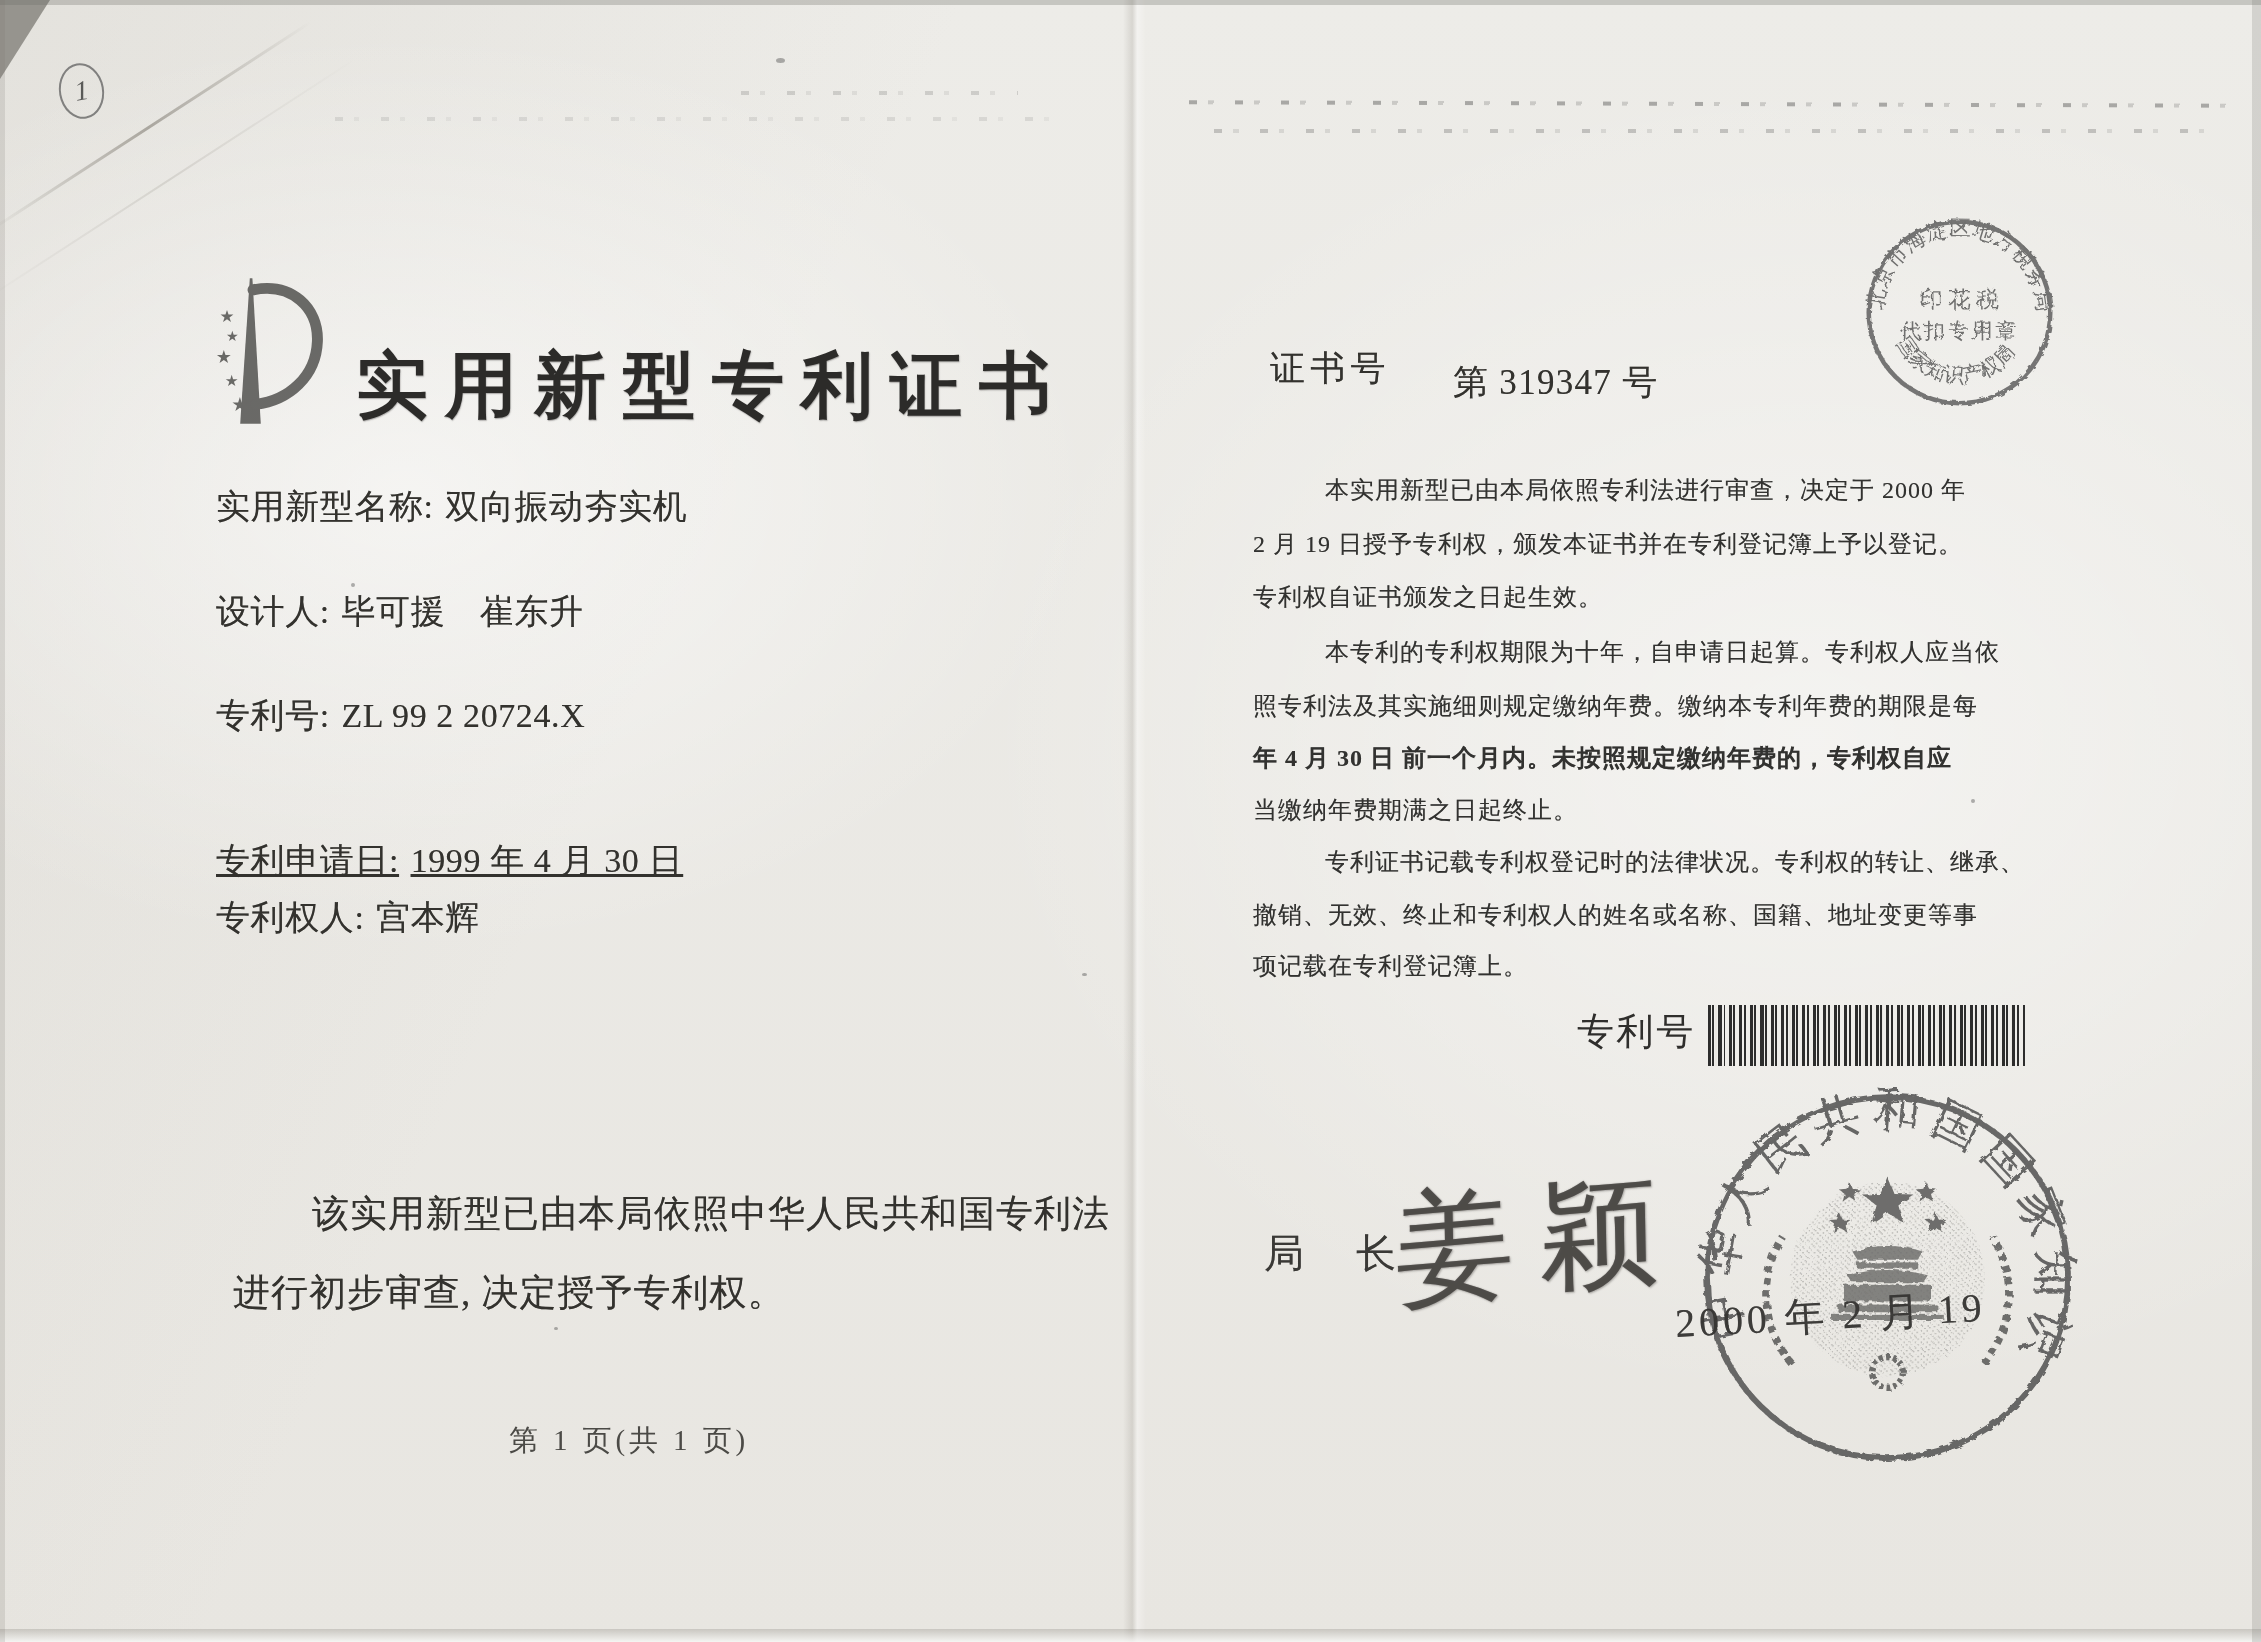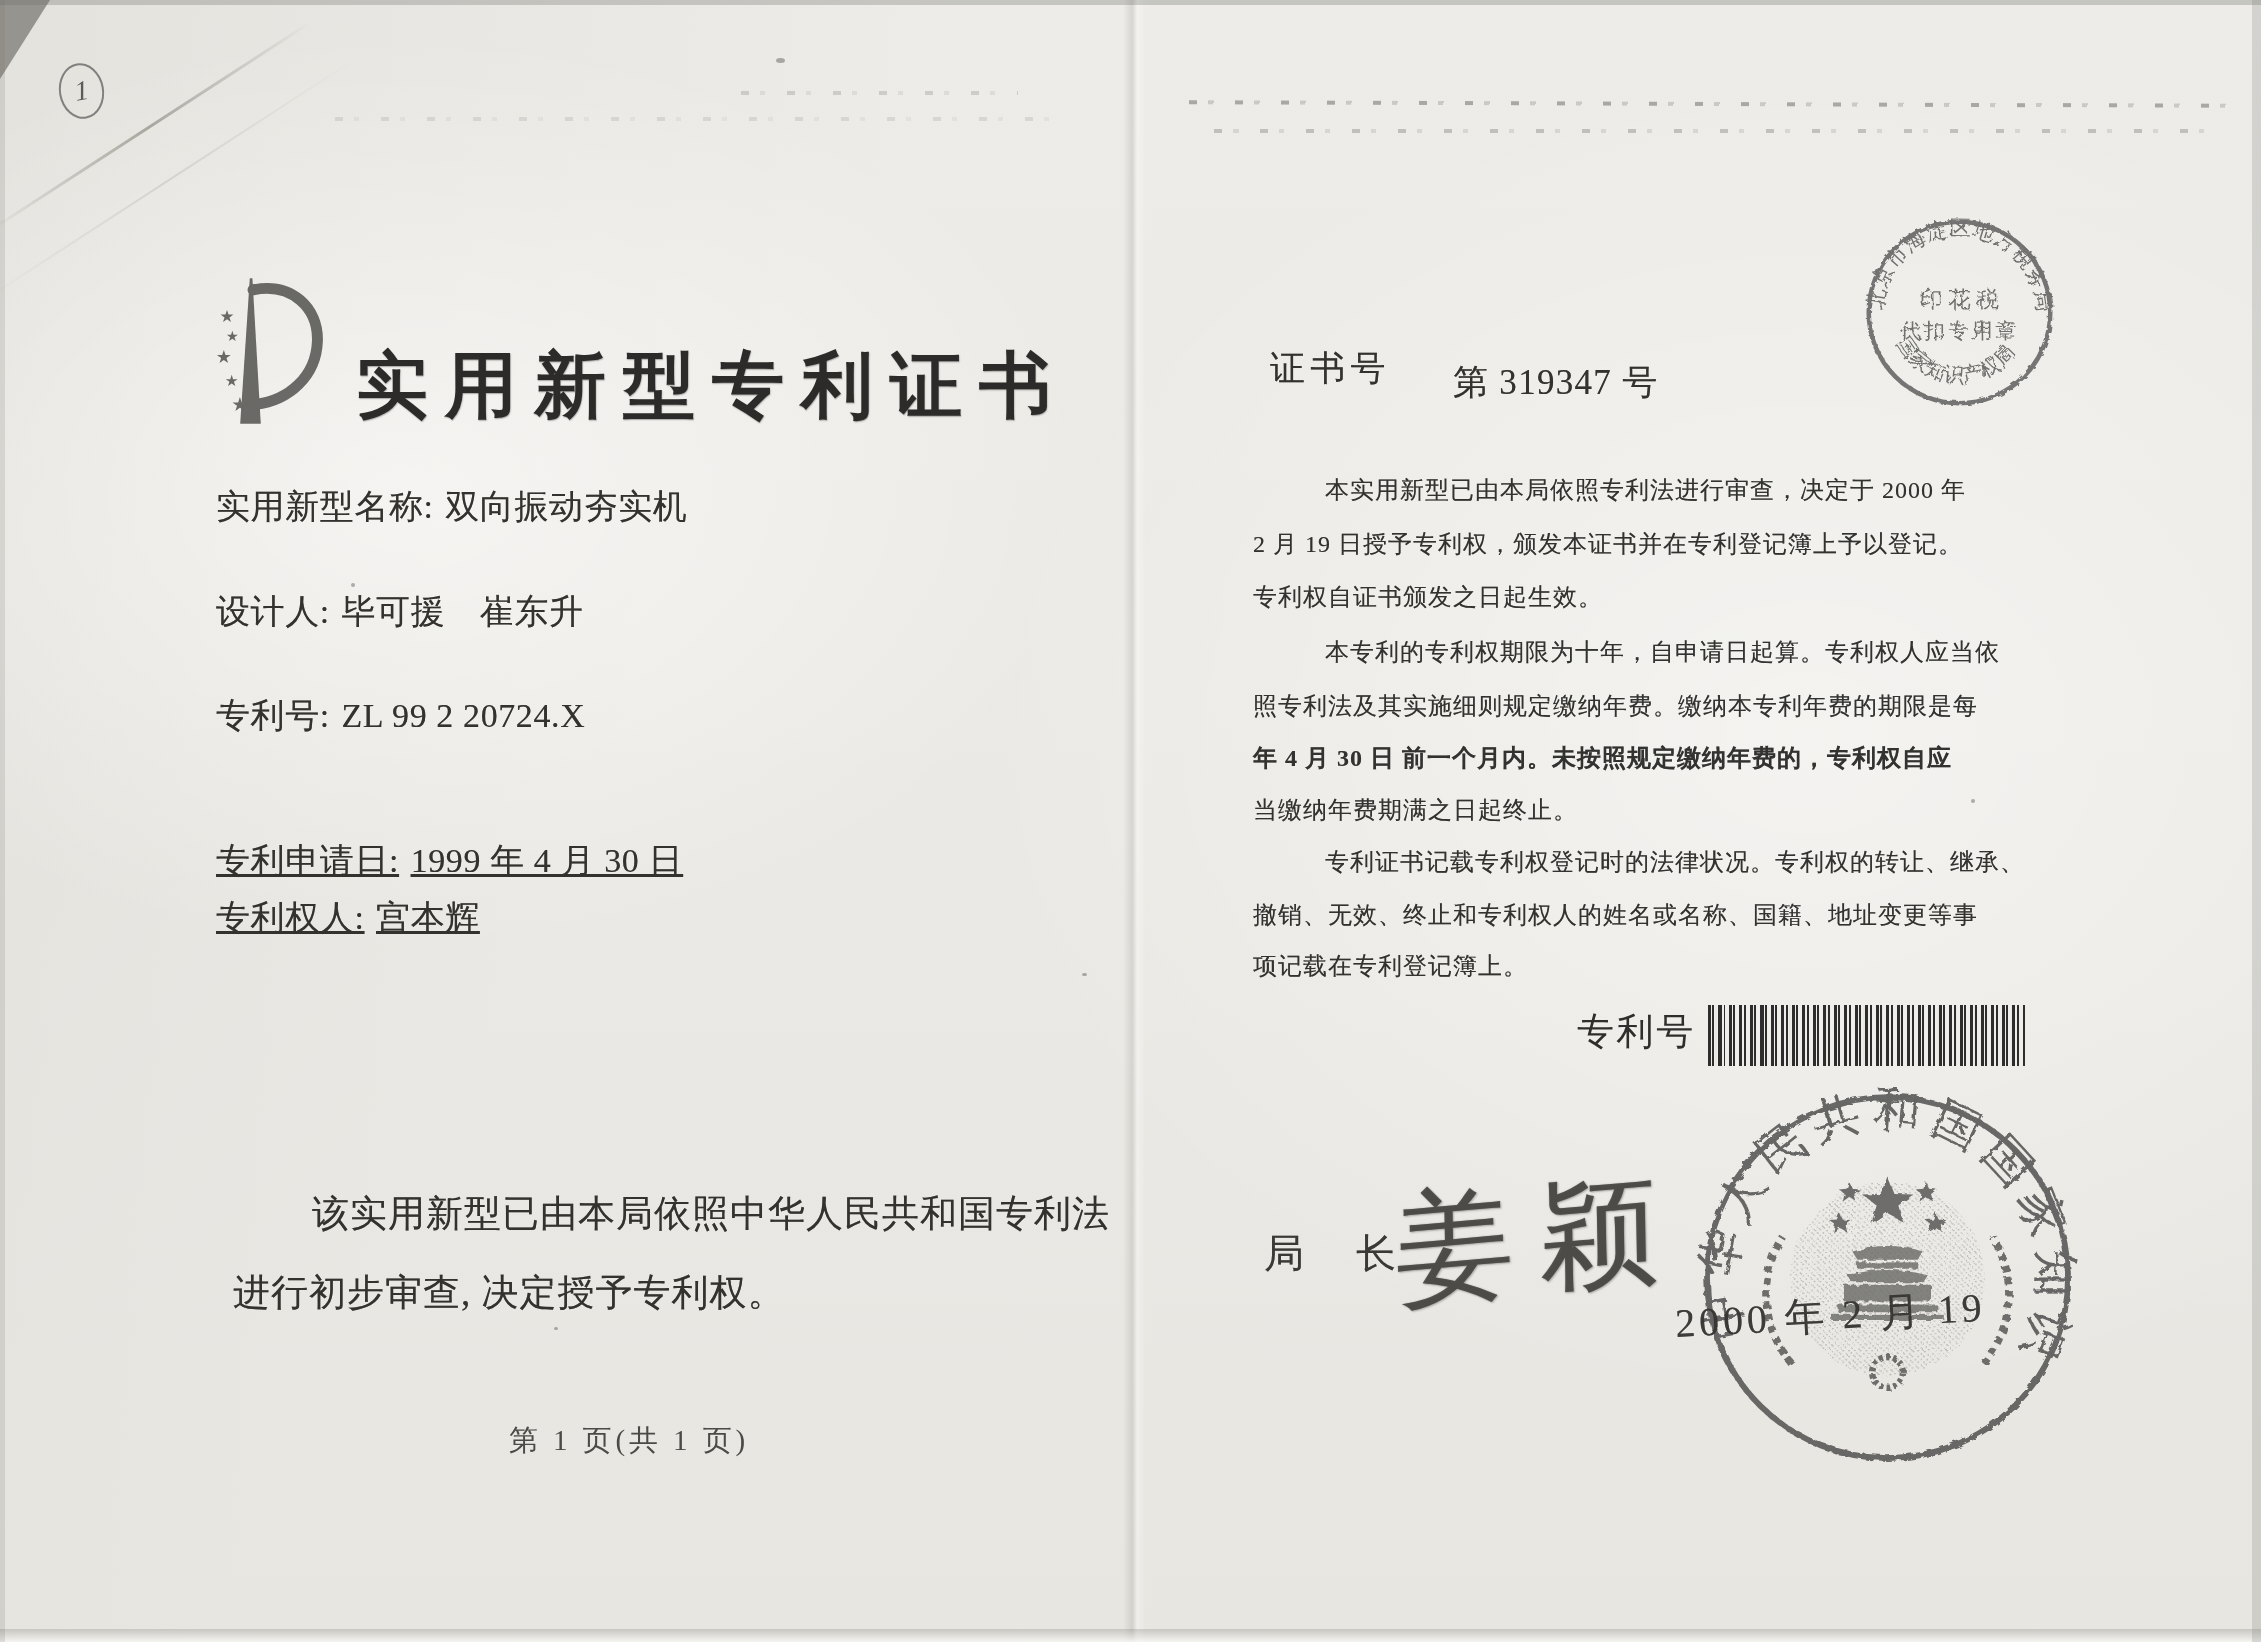--- a/index.html
+++ b/index.html
@@ -115,21 +115,21 @@
   </div>
   <div class="abs frow" style="top:589px;">
     <span>设计人:</span><span class="val">毕可援　崔东升</span>
   </div>
   <div class="abs frow" style="top:693px;">
     <span>专利号:</span><span class="val">ZL 99 2 20724.X</span>
   </div>
   <div class="abs frow" style="top:838px;text-decoration:underline;">
     <span>专利申请日:</span><span class="val">1999 年 4 月 30 日</span>
   </div>
-  <div class="abs frow" style="top:895px;text-decoration:underline;">
+  <div class="abs frow" style="top:895px;">
     <span>专利权人:</span><span class="val">宫本辉</span>
   </div>
 
   <div class="abs para" style="left:233px;top:1268px;">进行初步审查, 决定授予专利权。</div>
   <div class="abs para" style="left:312px;top:1189px;">该实用新型已由本局依照中华人民共和国专利法</div>
 
   <div class="abs footer">第 1 页(共 1 页)</div>
 
   <div class="abs certrow" style="left:1270px;top:345px;letter-spacing:5.2px;">证书号</div>
   <div class="abs certrow" style="left:1453px;top:359px;">第 319347 号</div>

